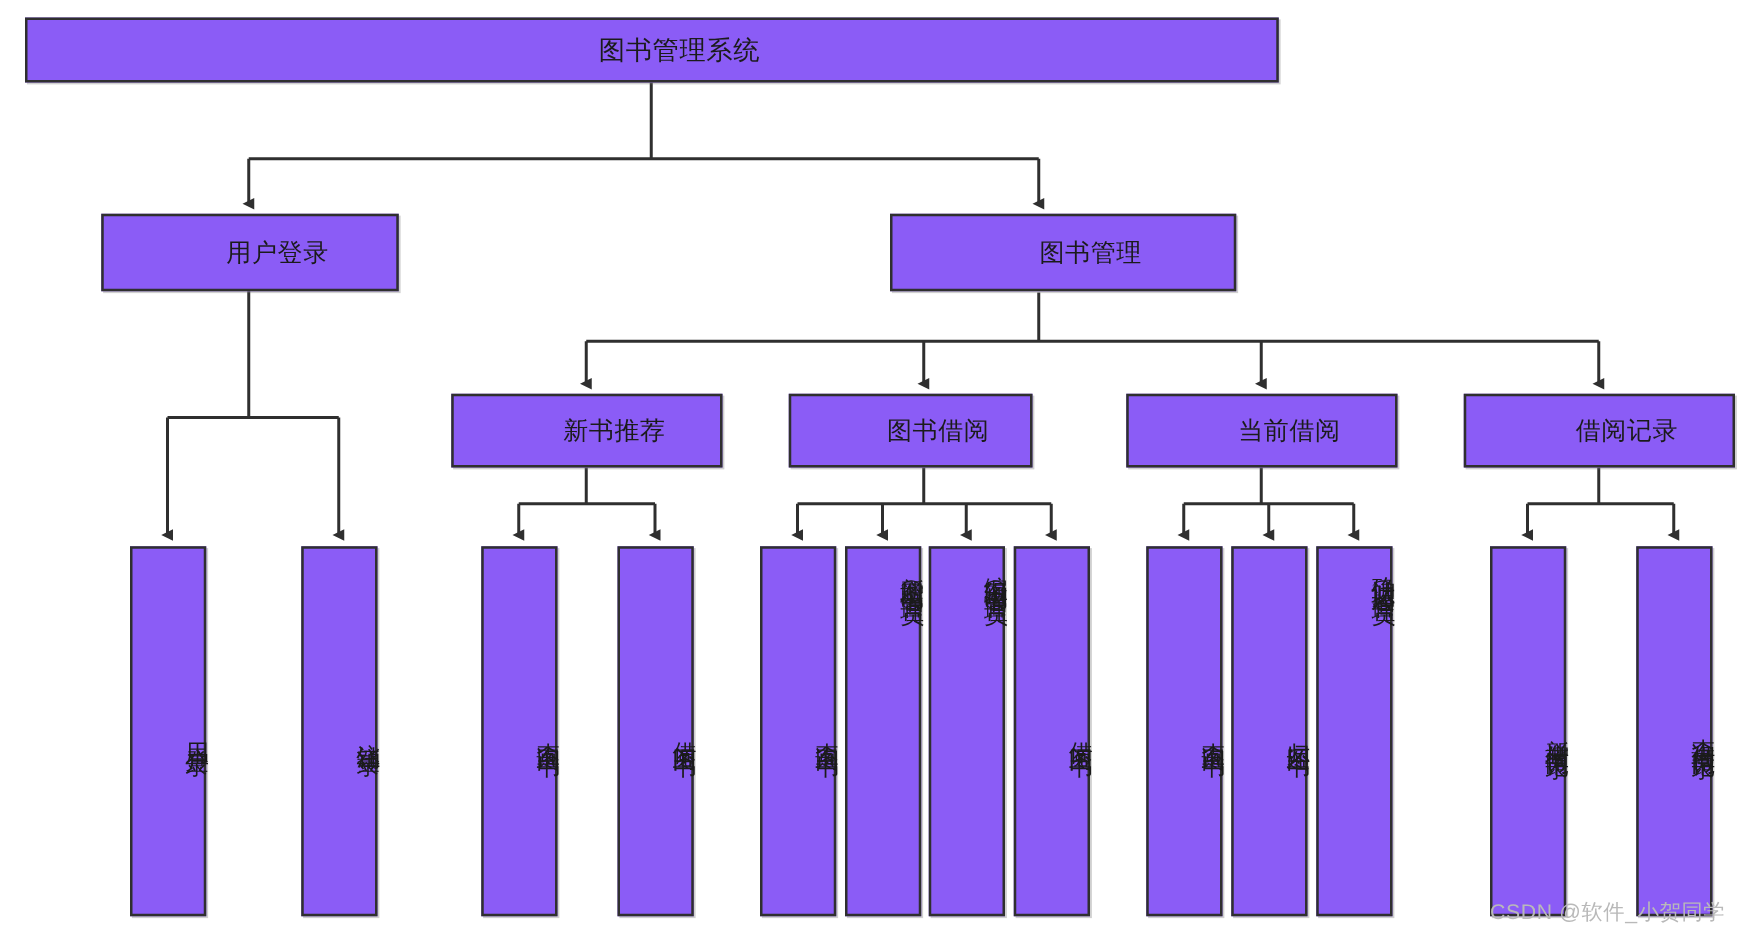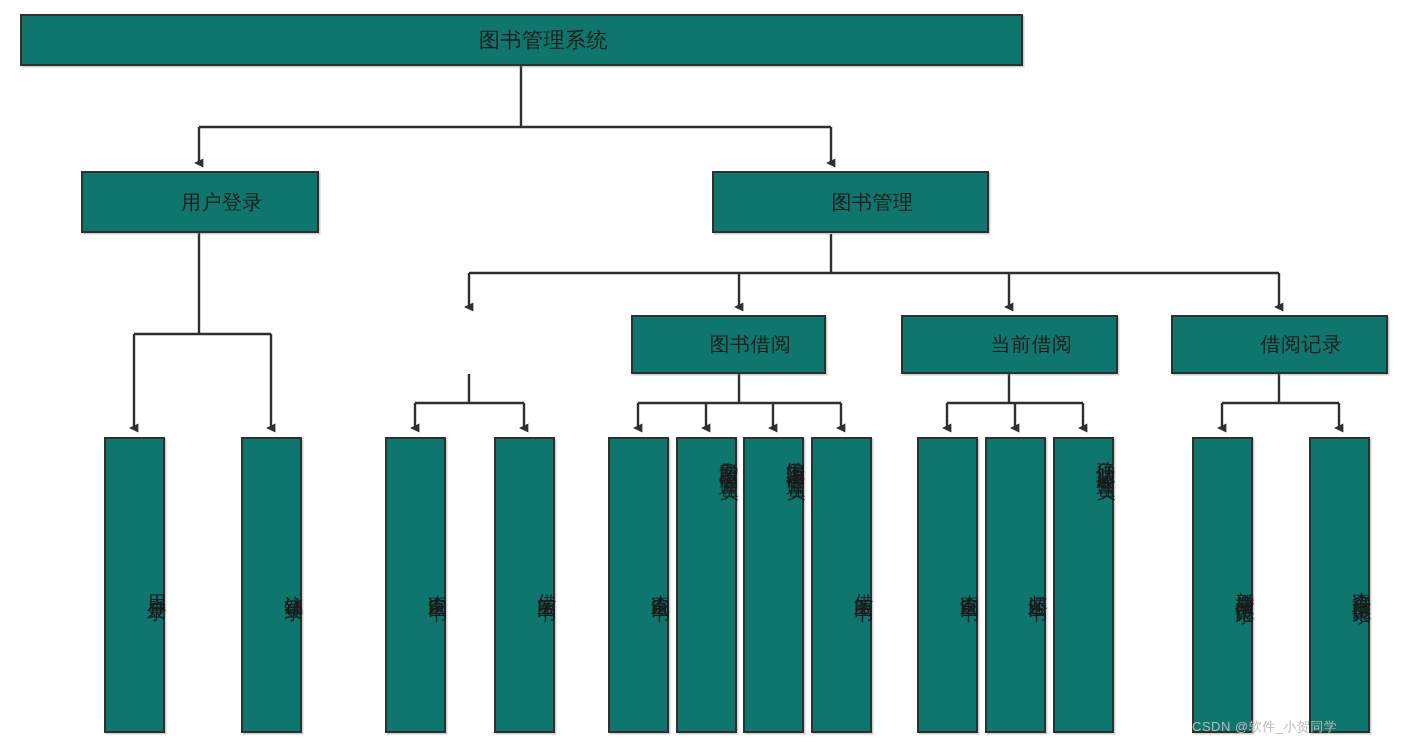--- a/index.html
+++ b/index.html
@@ -23,21 +23,21 @@
     left: 0;
     top: 0;
     width: 1405px;
     height: 747px;
     pointer-events: none;
   }
   .node {
     position: absolute;
     box-sizing: border-box;
     border: 2.5px solid #2f2f2f;
-    background: #0f766e;
+    background: #8b5cf6;
     display: flex;
     align-items: center;
     justify-content: center;
     box-shadow: 1.5px 1.5px 0 rgba(120,120,120,0.35);
     padding-left: 44px;
   }
   .node .label {
     color: #1b1b1b;
     letter-spacing: 0.5px;
     white-space: nowrap;
@@ -53,21 +53,21 @@
     font-size: 19px;
     line-height: 1.18;
     letter-spacing: 3px;
   }
   .node.leaf.top-aligned {
     align-items: flex-start;
     padding-top: 7px;
   }
   .watermark {
     position: absolute;
-    font-size: 13px;
+    font-size: 17px;
     color: #b9b9b9;
     letter-spacing: 0.5px;
     white-space: nowrap;
     user-select: none;
   }
 </style>
 </head>
 <body>
 
 <div id="canvas">
@@ -127,20 +127,23 @@
   </div>
 
   <div class="node branch" style="left:81px; top:171px; width:238px; height:62px;">
     <span class="label">用户登录</span>
   </div>
 
   <div class="node branch" style="left:712px; top:171px; width:277px; height:62px;">
     <span class="label">图书管理</span>
   </div>
 
+  <div class="node branch" style="left:361px; top:315px; width:217px; height:59px;">
+    <span class="label">新书推荐</span>
+  </div>
 
   <div class="node branch" style="left:631px; top:315px; width:195px; height:59px;">
     <span class="label">图书借阅</span>
   </div>
 
   <div class="node branch" style="left:1171px; top:315px; width:217px; height:59px;">
     <span class="label">借阅记录</span>
   </div>
 
   <div class="node branch" style="left:901px; top:315px; width:217px; height:59px;">

